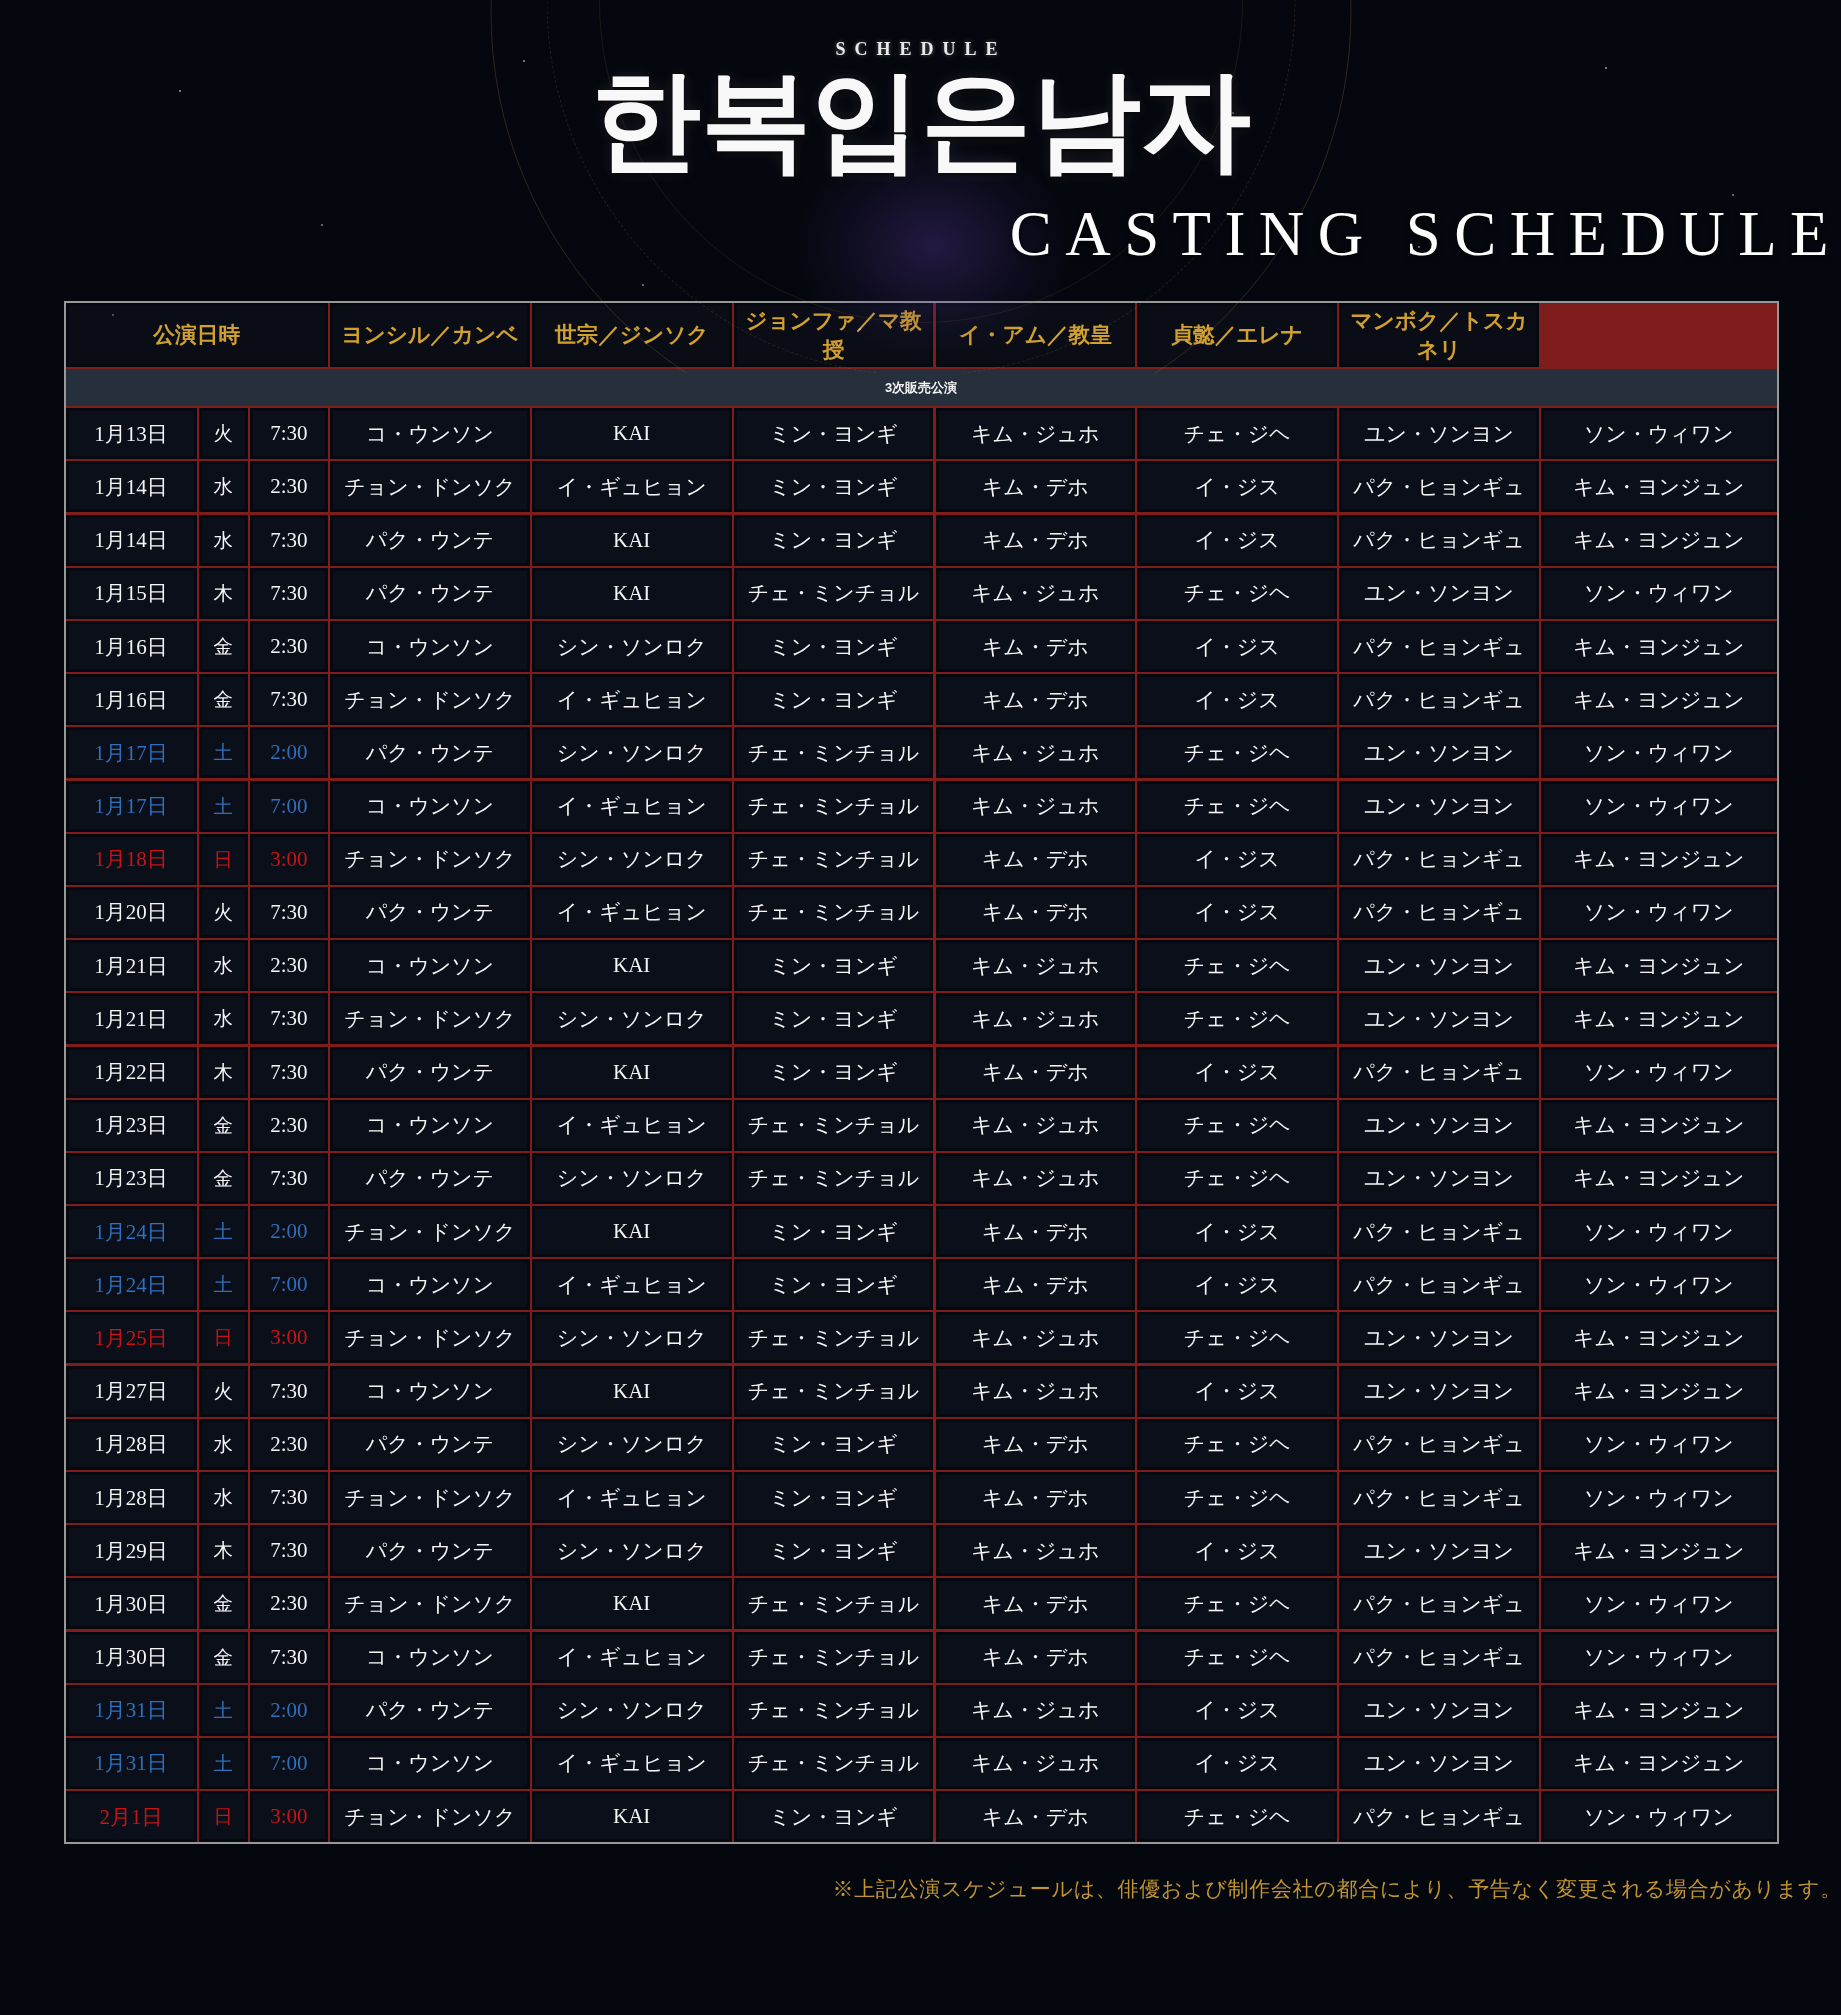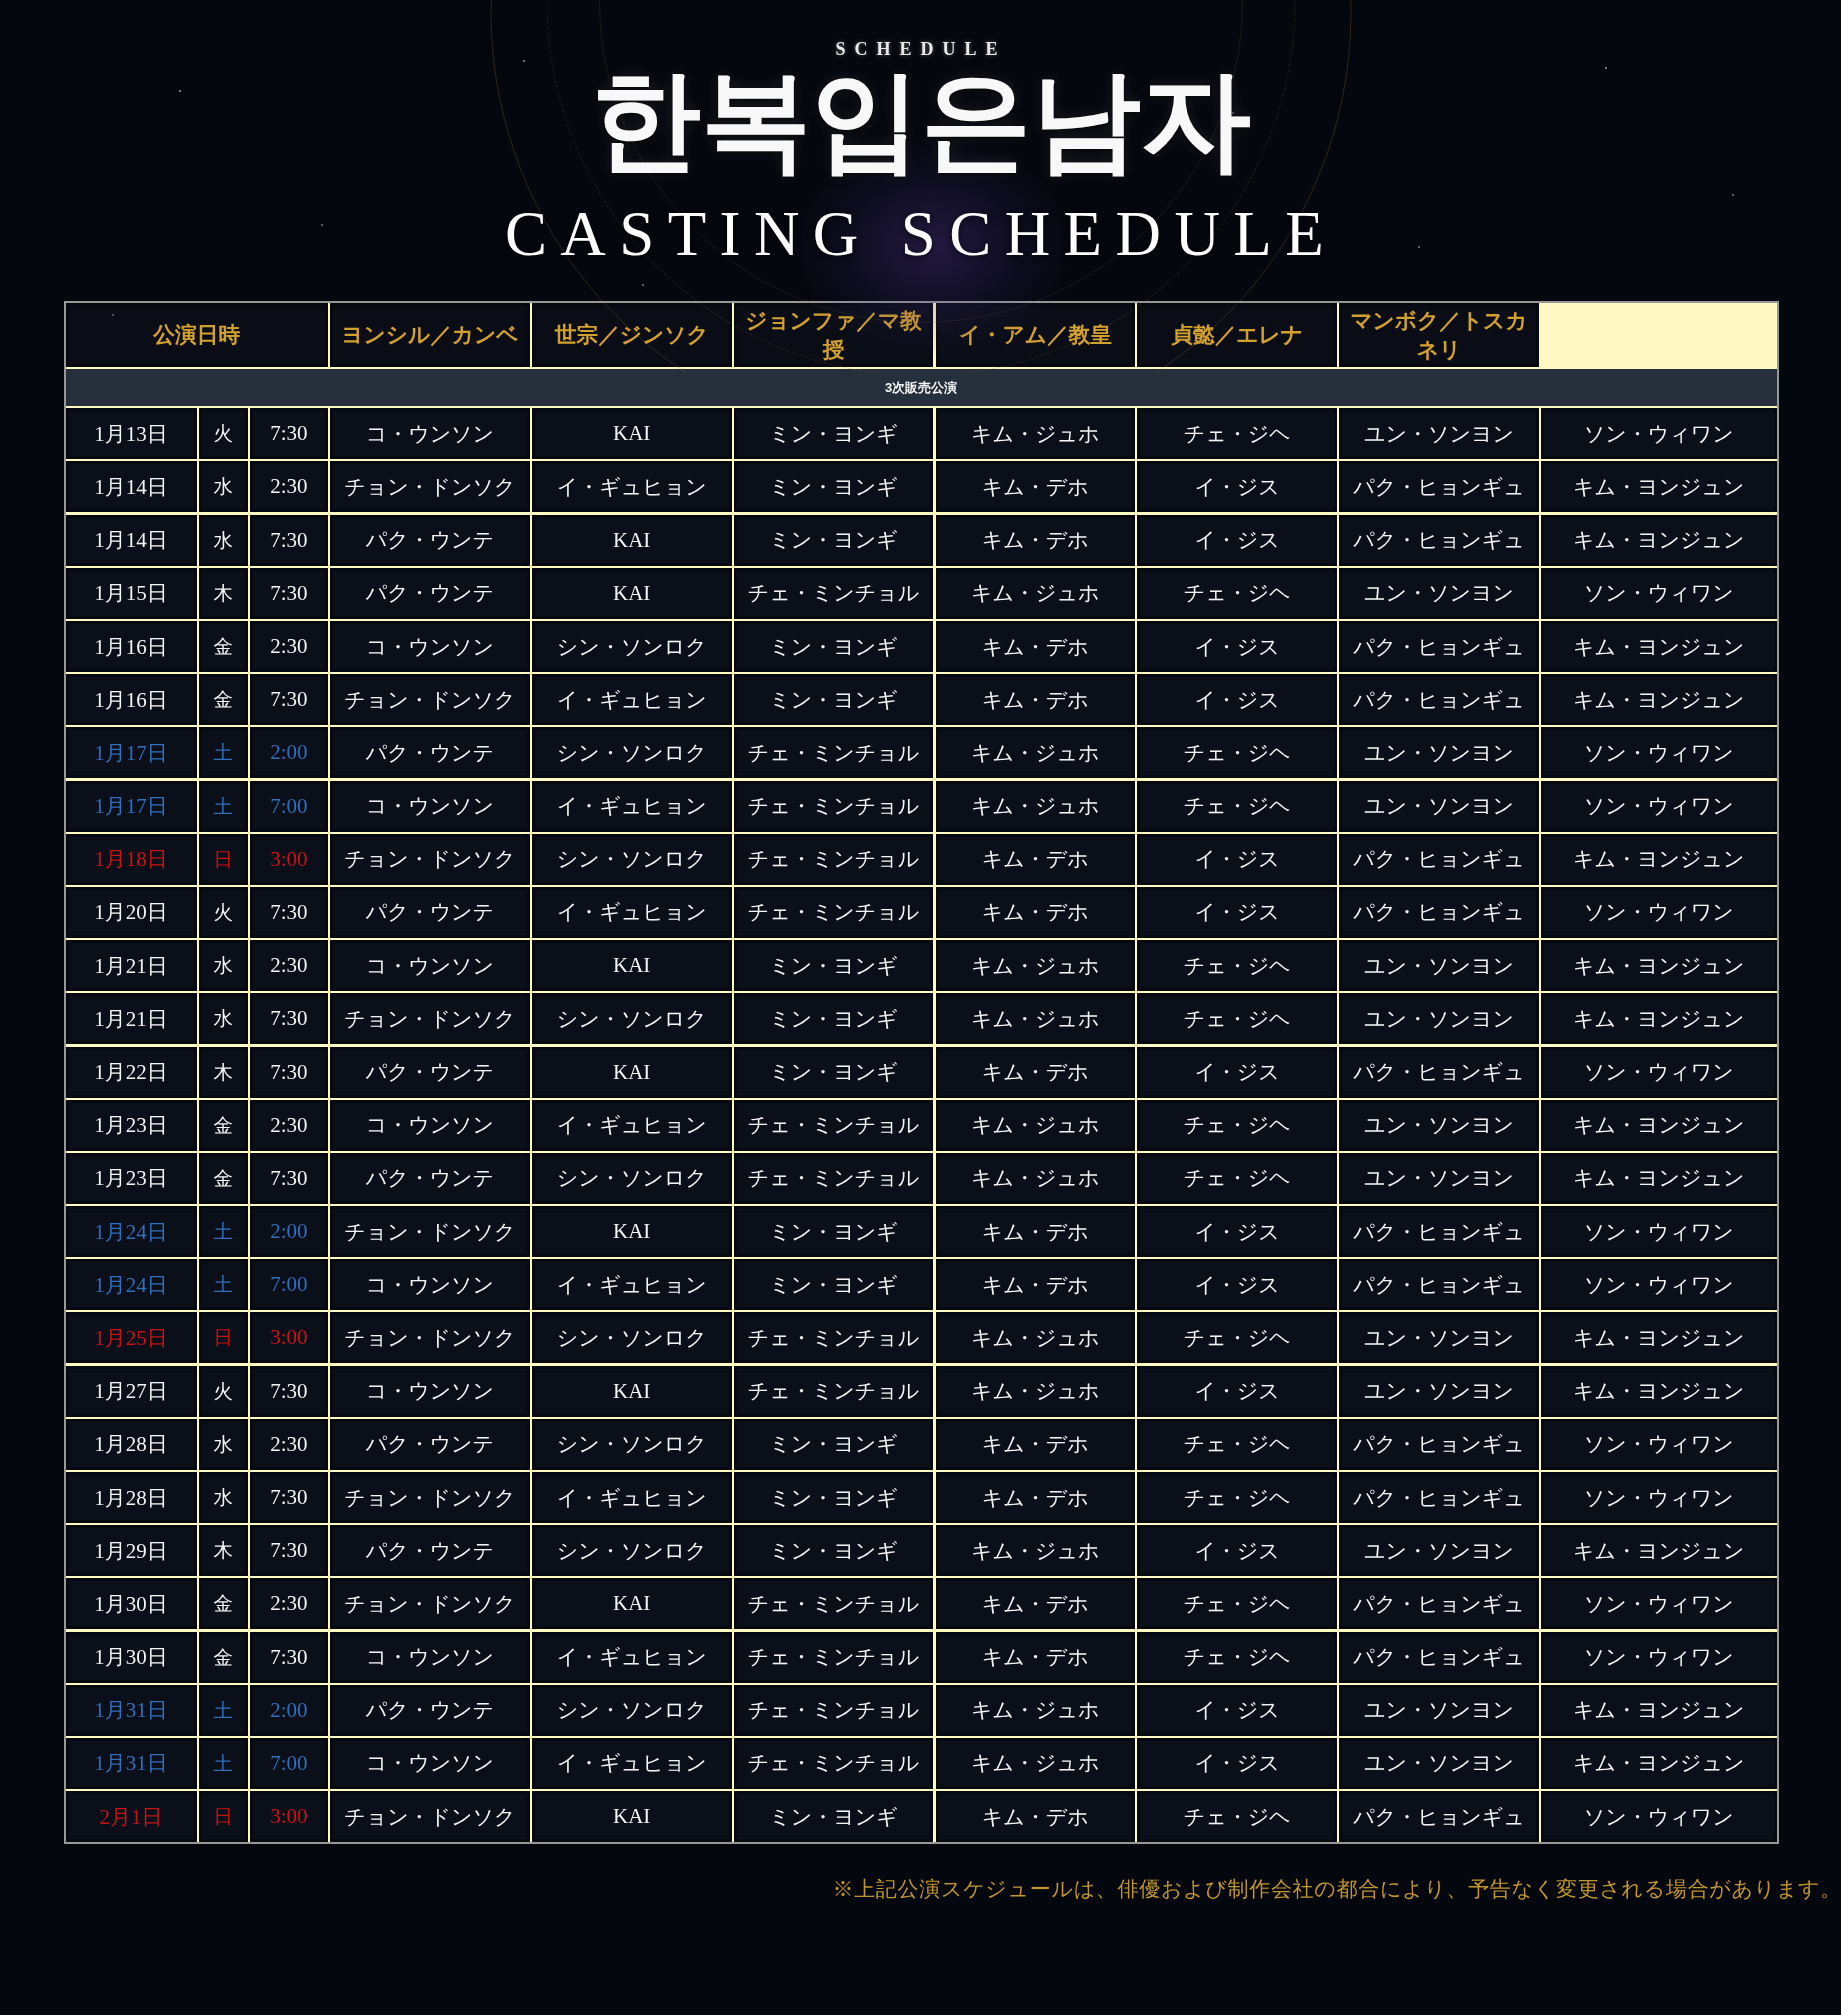--- a/index.html
+++ b/index.html
@@ -22,28 +22,28 @@
     background:radial-gradient(ellipse at center,rgba(90,60,160,.35) 0%,rgba(60,40,120,.15) 45%,rgba(0,0,0,0) 70%);}
   .star{position:absolute;border-radius:50%;background:#cfd8ff;}
   
   .header{position:relative;text-align:center;padding-top:39px;}
   .musical-label{font-size:18px;letter-spacing:9px;color:#e9e9e9;font-weight:bold;text-shadow:0 0 4.5px rgba(255,255,255,.35);}
   .logo{font-size:110px;line-height:1.05;font-weight:bold;color:#f8f8f8;
     font-family:"DejaVu Sans","Liberation Sans",sans-serif;
     text-shadow:0 1.5px 7.5px rgba(0,0,0,.8),0 0 13.4px rgba(255,255,255,.12);margin-top:3px;}
   .subtitle{font-size:25px;color:#f0f0f0;margin-top:10.5px;letter-spacing:1.5px;}
   .big-title{font-size:63px;letter-spacing:13.4px;color:#fdfdfd;margin-top:19.4px;
-    font-family:"Liberation Serif","DejaVu Serif",serif;text-shadow:0 1.5px 6px rgba(0,0,0,.7);}
+    font-family:"Liberation Serif","DejaVu Serif",serif;text-shadow:0 1.5px 6px rgba(0,0,0,.7);text-align:right;}
   
   .table-wrap{margin:30px auto 0;width:1715px;}
   .sched-table{
     display:grid;
     grid-template-columns:131px 49px 78px repeat(6,1fr) 1.18fr;
     gap:2.2px;
-    background:#fef9c3;          
+    background:#7f1d1d;          
     border:2.2px solid #979797;
   }
   .cell{
     background:#0b0f1a;
     border:3px solid #060910;    
     display:flex;align-items:center;justify-content:center;
     min-height:45px;
     font-size:21px;
     color:#f5f5f5;
     text-align:center;

